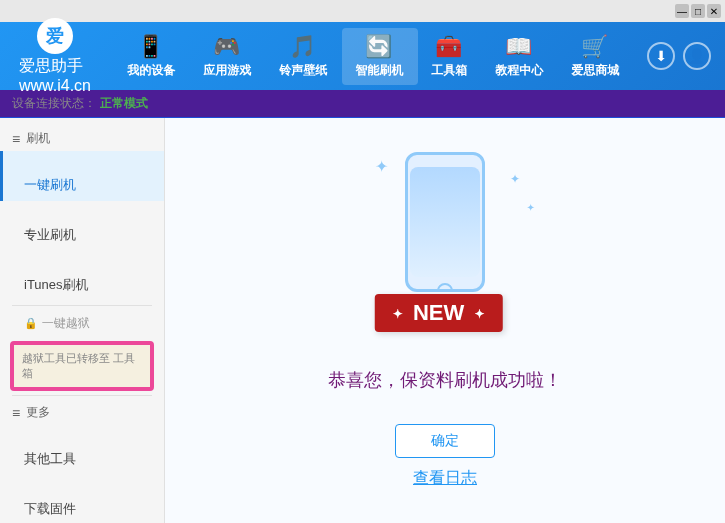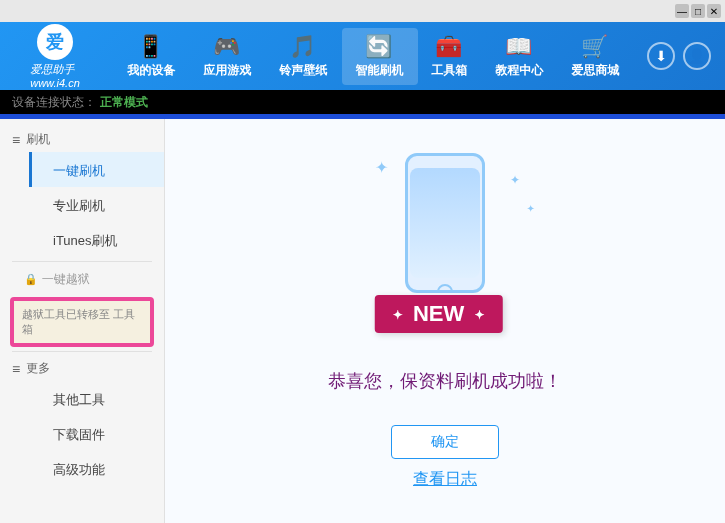--- a/index.html
+++ b/index.html
@@ -46,23 +46,22 @@
       width: 36px; height: 36px;
       background: #fff;
       border-radius: 50%;
       display: flex; align-items: center; justify-content: center;
       color: #2196F3;
       font-size: 18px;
       font-weight: bold;
     }
     .logo-text {
       color: #fff;
-      font-size: 11px;
+      font-size: 16px;
       margin-top: 2px;
-      font-style: italic;
     }
     .nav-items {
       display: flex;
       flex: 1;
       justify-content: center;
       gap: 0;
     }
     .nav-item {
       display: flex;
       flex-direction: column;
@@ -121,26 +120,25 @@
       font-size: 12px;
       color: #666;
       display: flex;
       align-items: center;
       gap: 6px;
     }
     .sidebar-section-icon {
       font-size: 14px;
     }
     .sidebar-item {
-      padding: 10px 12px 7px 24px;
+      padding: 25px 12px 7px 24px;
       font-size: 13px;
       color: #444;
       cursor: pointer;
       border-radius: 0;
-      margin-left: 29px;
     }
     .sidebar-item.active {
       background: #e3f2fd;
       color: #1976D2;
       border-left: 3px solid #1976D2;
       padding-left: 21px;
     }
     .sidebar-divider {
       height: 1px;
       background: #e0e0e0;
@@ -204,21 +202,21 @@
       border-radius: 50%;
       border: 2px solid #90caf9;
       margin: 6px auto 0;
     }
     
     .new-ribbon {
       position: absolute;
       bottom: 20px;
       left: 50%;
       transform: translateX(-55%);
-      background: #be185d;
+      background: #b91c1c;
       color: #fff;
       font-size: 22px;
       font-weight: bold;
       padding: 6px 18px;
       border-radius: 4px;
       box-shadow: 2px 2px 6px rgba(0,0,0,0.15);
       white-space: nowrap;
     }
     .new-ribbon::before {
       content: '✦';
@@ -242,43 +240,43 @@
     .sp2 { top: 20px; right: 25px; font-size: 12px; }
     .sp3 { top: 50px; right: 10px; font-size: 10px; }
 
     .success-text {
       font-size: 18px;
       color: #701a75;
       margin-bottom: 32px;
       font-weight: 500;
     }
     .confirm-btn {
-      width: 108px;
+      width: 100px;
       height: 34px;
       border: 1px solid #2196F3;
       background: #fff;
       color: #2196F3;
       border-radius: 4px;
       font-size: 14px;
       cursor: pointer;
       display: flex; align-items: center; justify-content: center;
       margin-bottom: 10px;
     }
     .link-text {
       font-size: 16px;
       color: #2196F3;
       cursor: pointer;
       text-decoration: underline;
     }
     .conn-label { color: #888; margin-right: 4px; }
     .conn-value { color: #4CAF50; font-weight: bold; }
     .conn-status-bar {
       height: 28px;
-      background: #000000;
-      border-bottom: 5px solid #1d4ed8;
+      background: #4c1d95;
+      border-bottom: 1px solid #1d4ed8;
       display: flex;
       align-items: center;
       padding: 12px 12px;
       font-size: 12px;
     }
   </style>
 </head>
 <body>
 
 <div class="title-bar">

